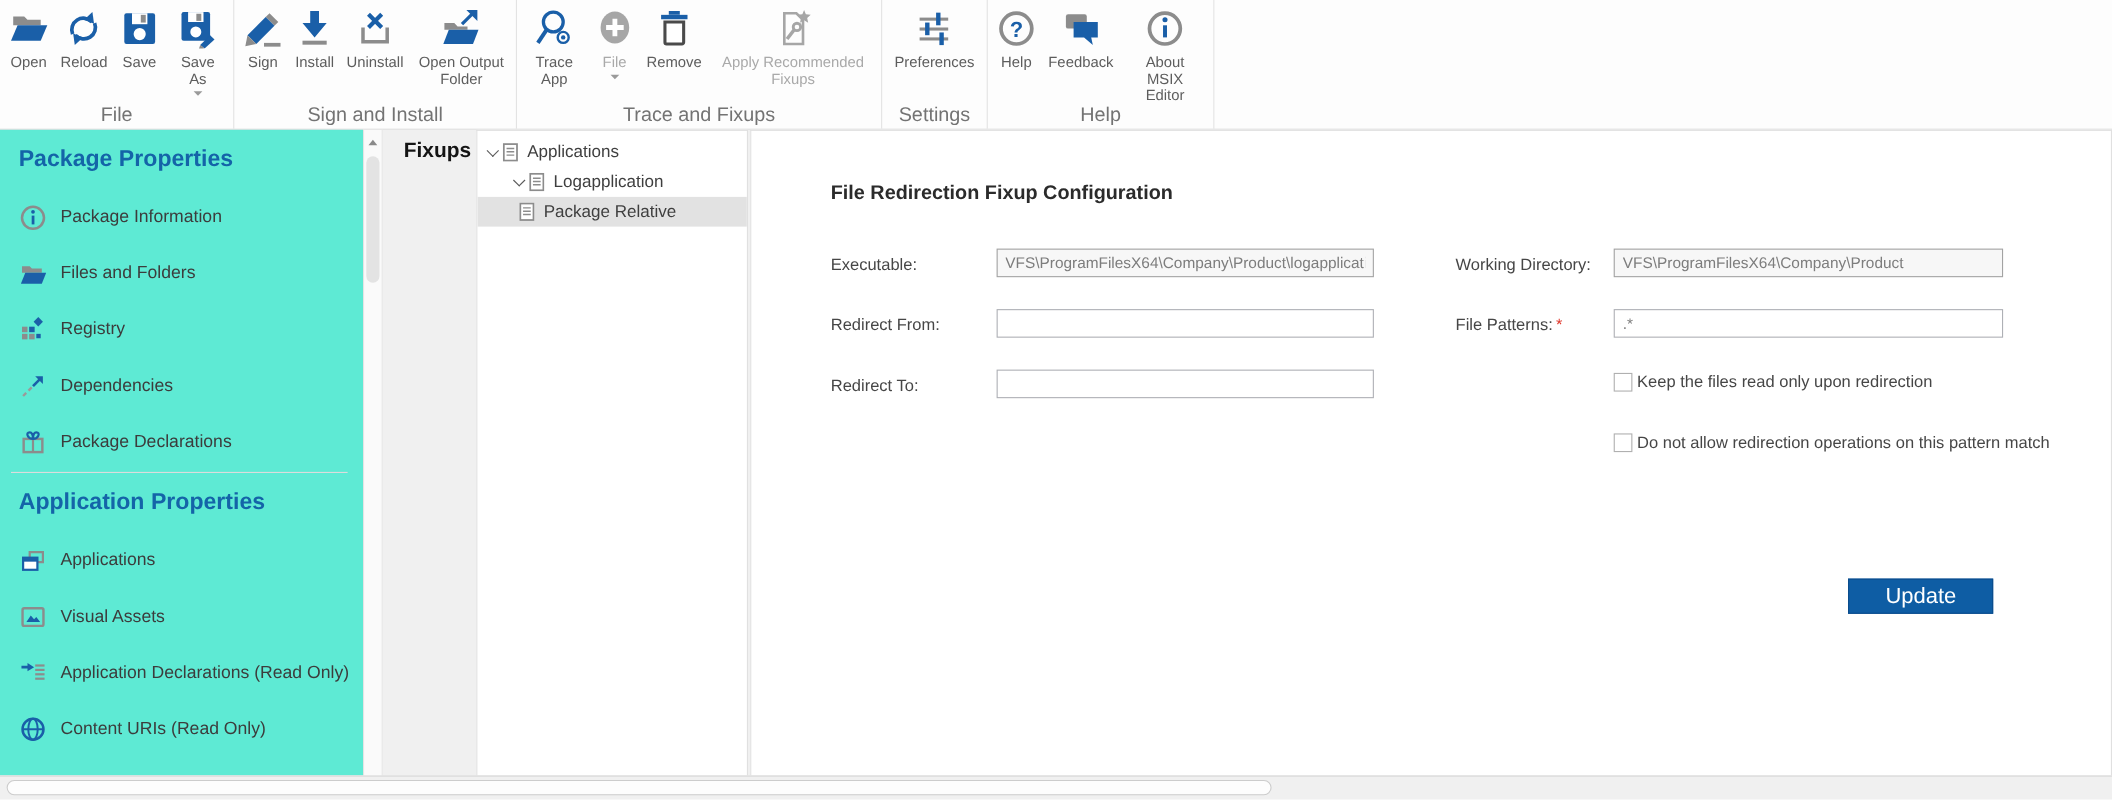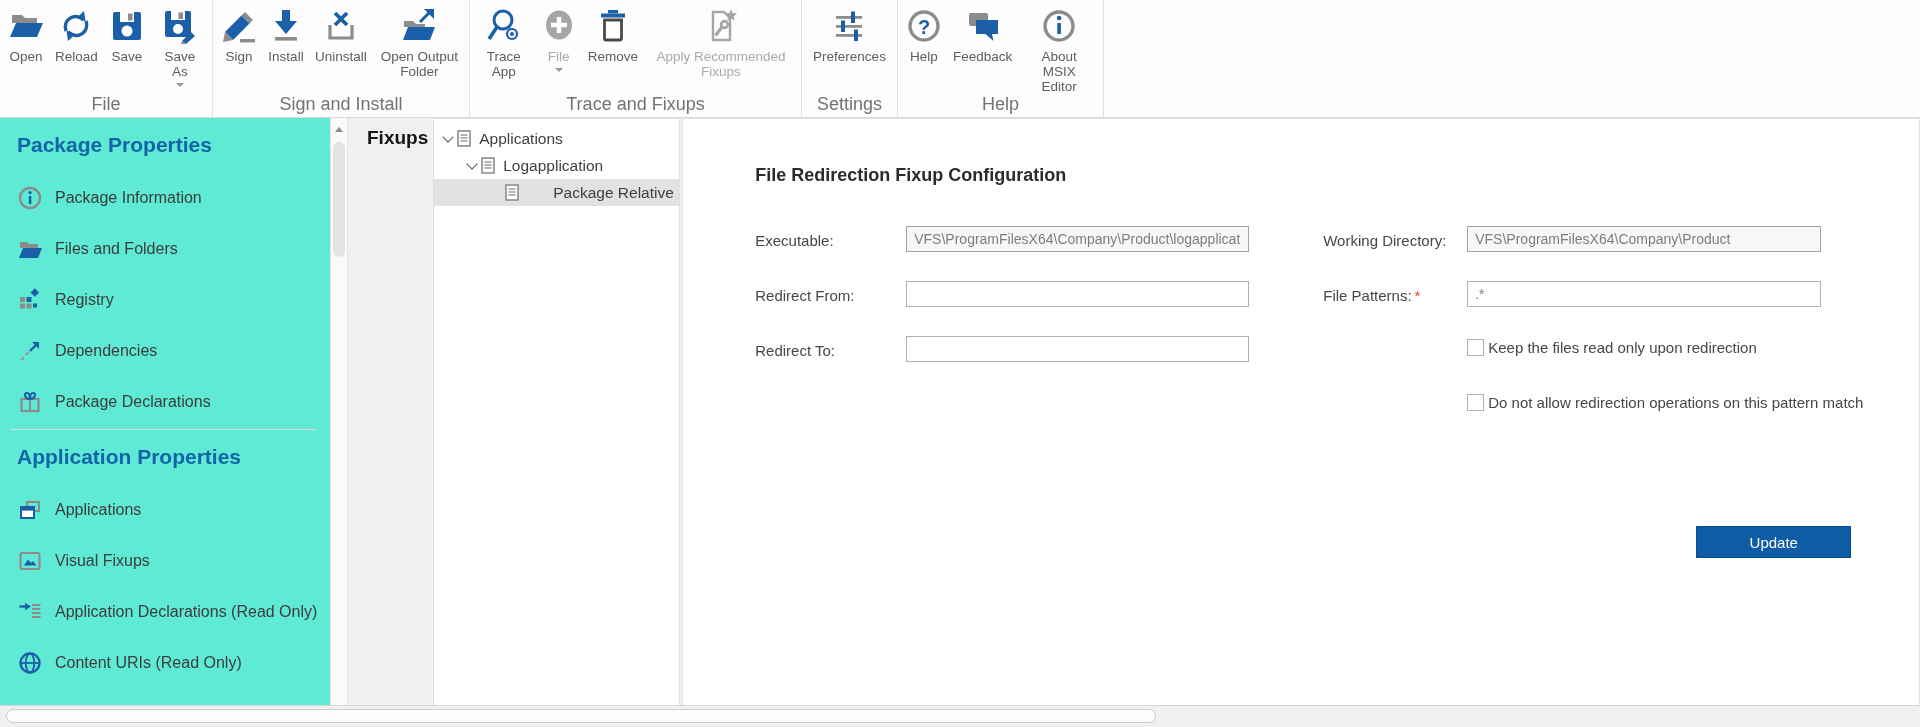--- a/index.html
+++ b/index.html
@@ -50,36 +50,36 @@
   
   .main { flex:1; min-width:0; display:flex; flex-direction:row; background:#f0f0f0; }
   .fixups-header { height:40px; min-height:40px; display:flex; align-items:center; padding-left:19px; font-size:19px; font-weight:bold; color:#141414; }
   .main-body { flex:1; min-height:0; display:flex; padding-left:5px; }
 
   
   .tree-panel { width:247px; min-width:247px; background:#fff; border:1px solid #e0e0e0; border-bottom:none; overflow:hidden; padding-top:6px; }
   .trow { height:27px; display:flex; align-items:center; font-size:15.5px; color:#3f3f3f; cursor:default; }
   .trow.lvl0 { padding-left:5px; }
   .trow.lvl1 { padding-left:29px; }
-  .trow.lvl2 { padding-left:71px;gap:26px; }
+  .trow.lvl2 { padding-left:38px; }
   .trow.selected { background:#e2e2e2; }
   .chevbox { width:18px; display:flex; justify-content:center; align-items:center; flex:none; }
   .chev { width:8px; height:8px; border-left:1.8px solid #5a5a5a; border-bottom:1.8px solid #5a5a5a; transform:rotate(-45deg); margin-top:-3px; }
   .docicon { margin:0 8px 0 0; flex:none; width:14px; height:17px; }
 
   
   .form-panel { flex:1; background:#fff; border:1px solid #e0e0e0; border-bottom:none; margin-left:2px; position:relative; overflow:hidden; }
   .f-title { position:absolute; left:72px; top:46px; font-size:18px; font-weight:bold; color:#2b2b2b; }
   .f-label { position:absolute; font-size:15px; color:#464646; white-space:nowrap; }
   .req { color:#e03c31; margin-left:3px; }
   .f-input { position:absolute; height:26px; border:1px solid #aeb0b5; background:#fff; font-family:inherit; font-size:14px; color:#7d7d7d; padding:0 7px; outline:none; }
   .f-input.ro { background:#f7f7f7; border-color:#a3a3a3; }
   .cbrow { position:absolute; display:flex; align-items:flex-start; font-size:15px; color:#464646; }
   .cbbox { width:17px; height:17px; border:1px solid #b0b0b0; background:#fff; margin-right:4px; flex:none; }
-  .update-btn { position:absolute; left:997px; top:407px; width:155px; height:32px; background:#0e5da4; border:1px solid #0a4c8c; color:#fff; font-family:inherit; font-size:15px; cursor:default;margin-left:16px; }
+  .update-btn { position:absolute; left:997px; top:407px; width:132px; height:32px; background:#0e5da4; border:1px solid #0a4c8c; color:#fff; font-family:inherit; font-size:20px; cursor:default; }
 
   
   .hscroll { height:22px; min-height:22px; background:#f0f0f0; border-top:1px solid #d6d6d6; position:relative; }
   .hthumb { position:absolute; left:6px; top:3px; height:14px; width:1150px; background:#fdfdfd; border:1px solid #cccccc; border-radius:7px; }
 
   svg .b { fill:#1a5fa8; } svg .g { fill:#8c8c8c; } svg .d { fill:#a6a6a6; }
   svg .sb { stroke:#1a5fa8; fill:none; } svg .sg { stroke:#8c8c8c; fill:none; } svg .sd { stroke:#a6a6a6; fill:none; }
 </style>
 </head>
 <body>
@@ -313,21 +313,21 @@
           <rect x="3" y="9" width="13" height="11" fill="#fff" stroke="#1a5fa8" stroke-width="2"></rect>
           <rect class="b" x="3" y="9" width="13" height="3.6"></rect>
         </svg>
         <span>Applications</span>
       </div>
       <div class="side-item">
         <svg viewBox="0 0 24 24">
           <rect class="sg" stroke-width="2.2" x="2.5" y="4" width="19" height="16" rx="1.5"></rect>
           <polygon class="b" points="6 16.5 10 10.5 13 14 15 12 18.5 16.5"></polygon>
         </svg>
-        <span>Visual Fixups</span>
+        <span>Visual Assets</span>
       </div>
       <div class="side-item">
         <svg viewBox="0 0 24 24">
           <line x1="1.5" y1="6.5" x2="8" y2="6.5" stroke="#1a5fa8" stroke-width="2.4"></line>
           <polygon class="b" points="7 2.8 13 6.5 7 10.2"></polygon>
           <rect class="g" x="14" y="4" width="8.5" height="2"></rect>
           <rect class="g" x="14" y="8" width="8.5" height="2"></rect>
           <rect class="g" x="14" y="12" width="8.5" height="2"></rect>
           <rect class="g" x="14" y="16" width="8.5" height="2"></rect>
         </svg>

